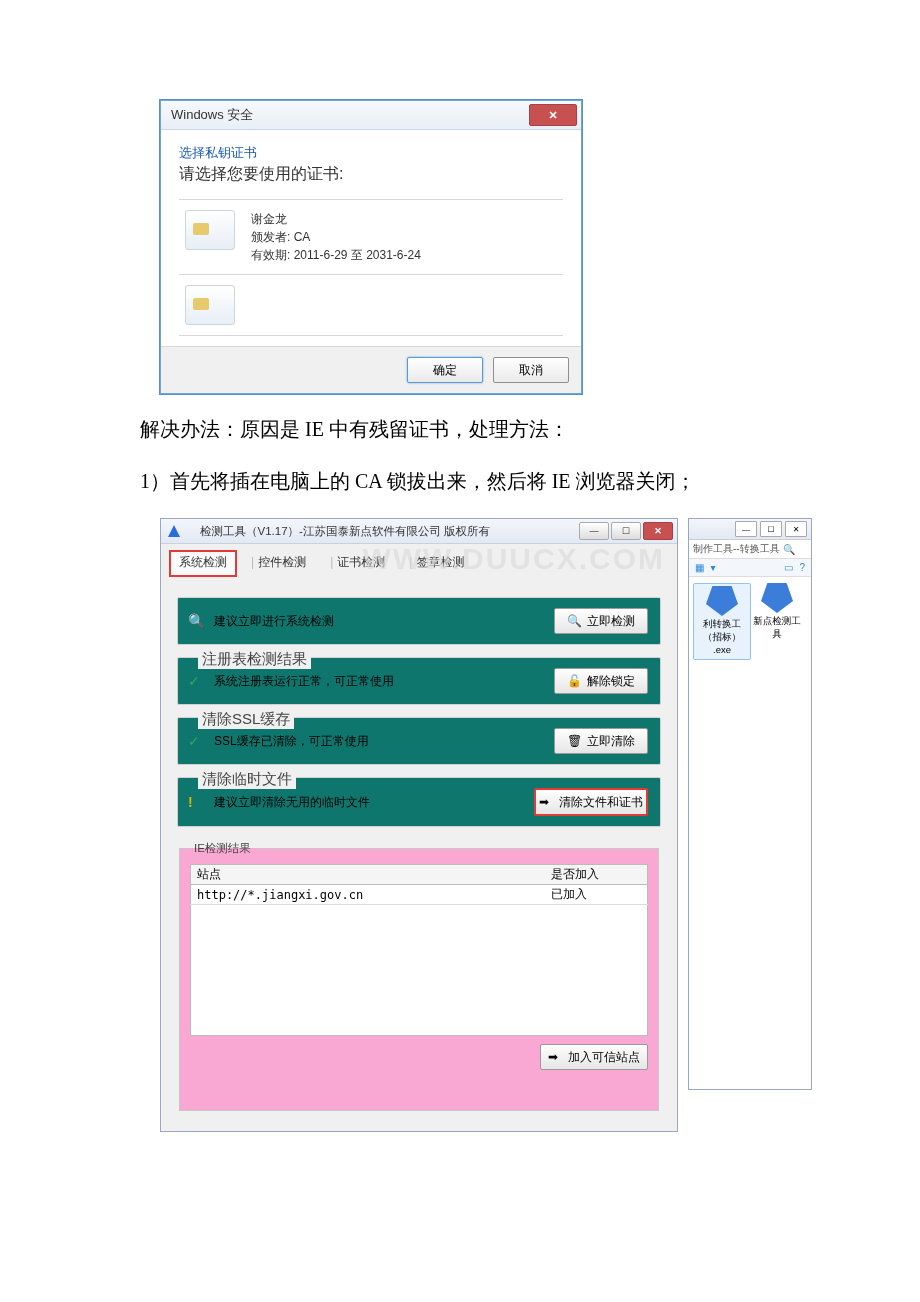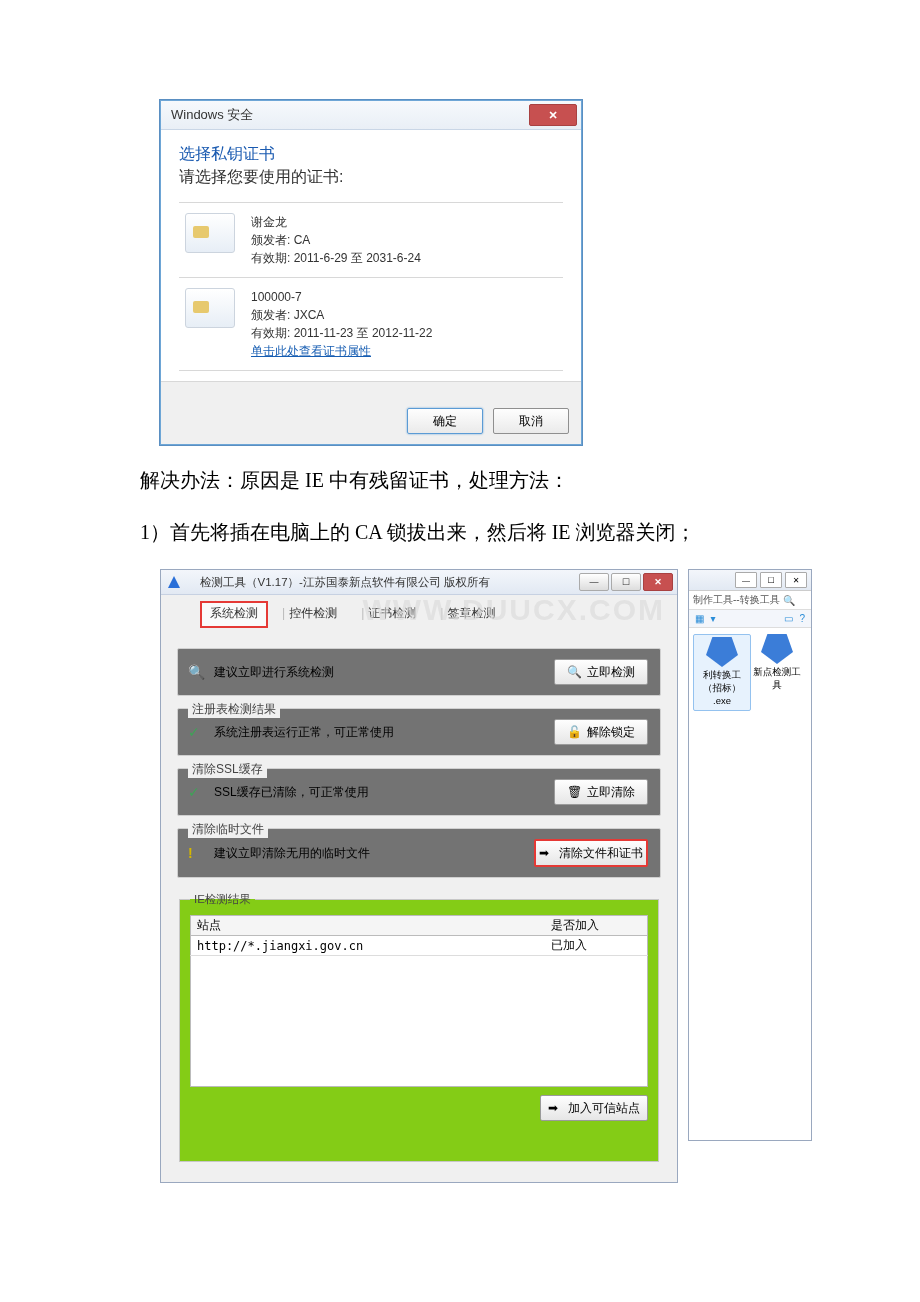--- a/index.html
+++ b/index.html
@@ -42,21 +42,21 @@
     justify-content: center;
     font-size: 11px;
     font-weight: bold;
     cursor: pointer;
   }
   .win-body {
     padding: 14px 18px 10px 18px;
   }
   .win-heading {
     color: #1a5ab0;
-    font-size: 16px;
+    font-size: 13px;
   }
   .win-subheading {
     font-size: 16px;
     color: #333;
     margin-top: 2px;
   }
   .cert-list {
     margin-top: 14px;
     border-top: 1px solid #d8d8d8;
   }
@@ -113,21 +113,20 @@
     width: 74px;
     height: 24px;
     background: linear-gradient(#fefefe, #eaeaea);
     border: 1px solid #8f8f8f;
     border-radius: 2px;
     font-size: 12px;
     cursor: pointer;
     display: flex;
     align-items: center;
     justify-content: center;
-    margin-top: 16px;
   }
   .win-btn.primary {
     border: 1px solid #5b9bd5;
     box-shadow: 0 0 2px #5b9bd5;
   }
   
   .para {
     font-family: "SimSun", serif;
     font-size: 20px;
     color: #000;
@@ -201,56 +200,55 @@
     cursor: pointer;
   }
   .tool-tab .sep {
     margin: 0 4px;
     color: #bbb;
   }
   .tool-tab.active {
     border: 2px solid #e53935;
     padding: 2px 8px 0 8px;
     background: #fafafa;
-    margin-left: 31px;
   }
   .watermark {
     position: absolute;
     right: 12px;
     top: -2px;
     font-size: 30px;
     font-weight: bold;
     letter-spacing: 2px;
     color: #d9d9d9;
     opacity: 0.6;
     pointer-events: none;
     z-index: 0;
   }
   .tool-body {
     padding: 8px 16px 20px 16px;
     position: relative;
   }
   .detect-row {
     position: relative;
     border: 1px solid #d0d0d0;
-    background: #737373;
+    background: #0f766e;
     border-radius: 2px;
     margin-top: 12px;
     padding: 10px 12px 10px 36px;
     font-size: 12px;
     display: flex;
     align-items: center;
     justify-content: space-between;
   }
   .detect-row .legend {
     position: absolute;
     top: -8px;
-    left: 10px;
+    left: 20px;
     background: #f0f0f0;
-    font-size: 12px;
+    font-size: 15px;
     padding: 0 4px;
     color: #444;
   }
   .row-icon {
     position: absolute;
     left: 10px;
     width: 16px;
     height: 16px;
     display: inline-block;
   }
@@ -293,21 +291,21 @@
   }
   .action-row-bottom {
     margin-top: 8px;
     display: flex;
     justify-content: flex-end;
   }
   fieldset.ie-result {
     border: 1px solid #c7c7c7;
     margin-top: 14px;
     padding: 8px 10px 40px 10px;
-    background: #84cc16;
+    background: #f9a8d4;
   }
   fieldset.ie-result legend {
     font-size: 11.5px;
     color: #444;
     padding: 0 4px;
   }
   .ie-table {
     width: 100%;
     background: #fff;
     border: 1px solid #bbb;
@@ -430,26 +428,20 @@
         <div class="cert-item">
           <div class="cert-icon"></div>
           <div class="cert-lines">
             <div class="cname">谢金龙</div>
             <div>颁发者: CA</div>
             <div>有效期: 2011-6-29 至 2031-6-24</div>
           </div>
         </div>
         <div class="cert-item">
           <div class="cert-icon"></div>
-          <div class="cert-lines">
-            <div class="cname">100000-7</div>
-            <div>颁发者: JXCA</div>
-            <div>有效期: 2011-11-23 至 2012-11-22</div>
-            <div class="clink">单击此处查看证书属性</div>
-          </div>
         </div>
       </div>
     </div>
     <div class="win-footer">
       <div class="win-btn primary">确定</div>
       <div class="win-btn">取消</div>
     </div>
   </div>
 
   <p class="para">解决办法：原因是 IE 中有残留证书，处理方法：</p>

